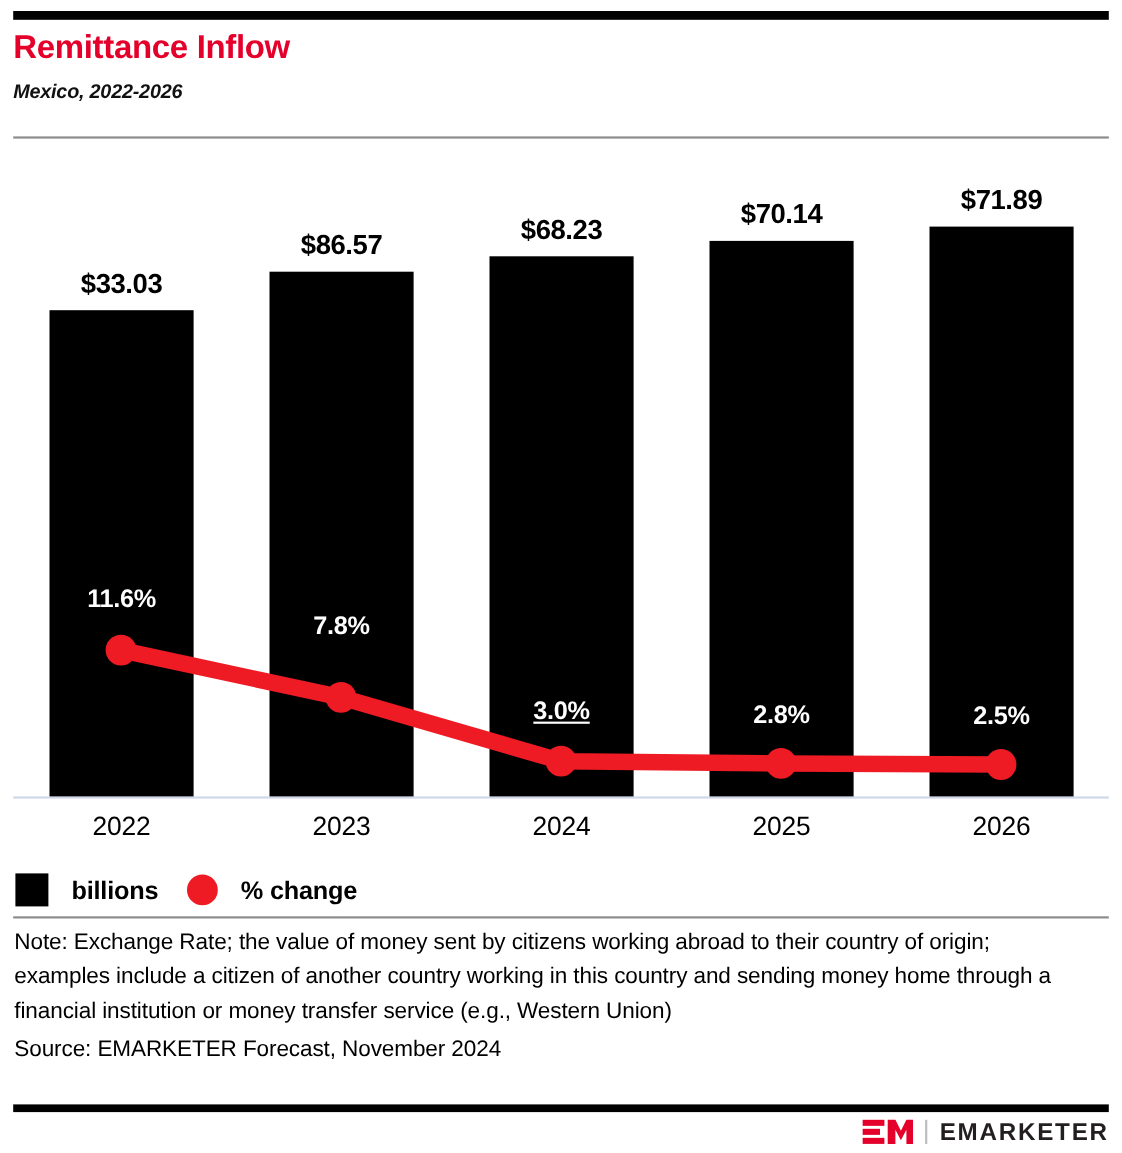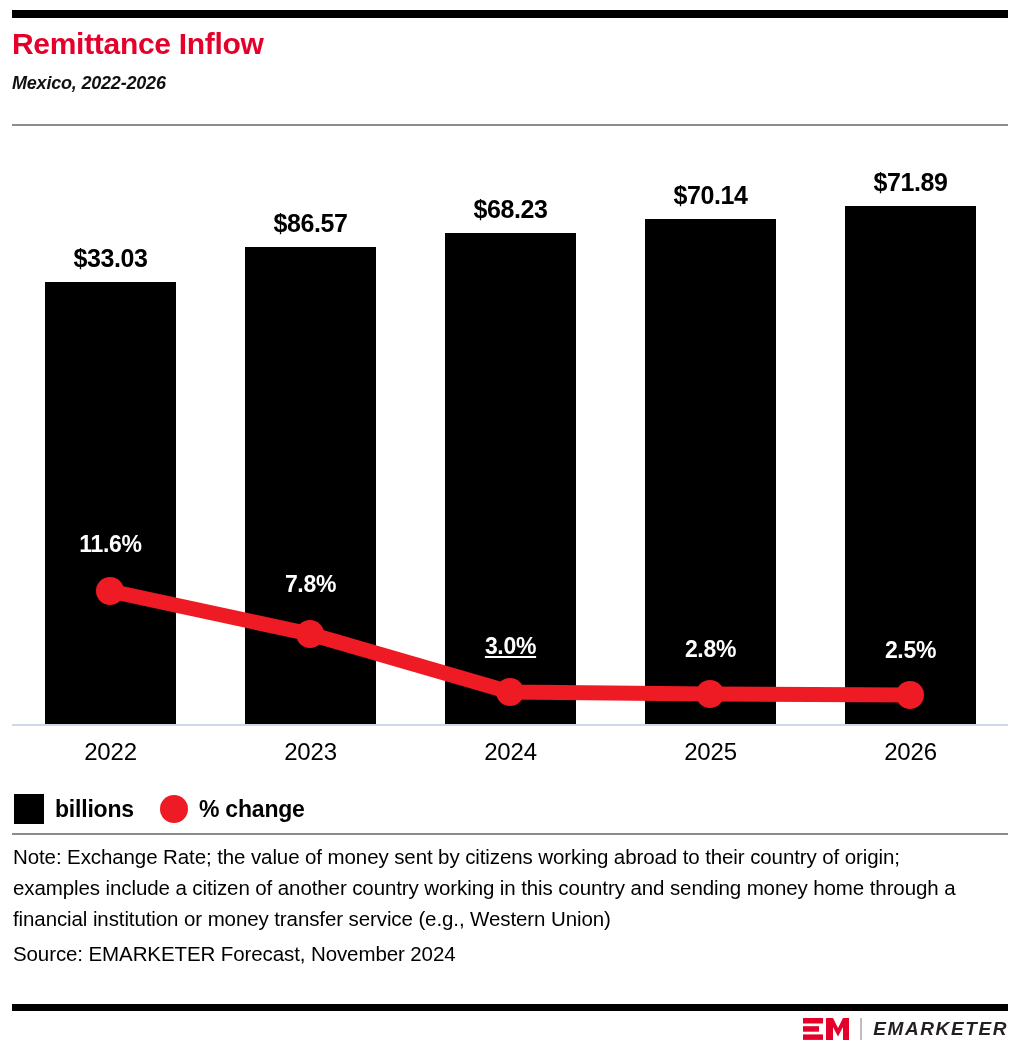--- a/index.html
+++ b/index.html
@@ -148,21 +148,21 @@
     left: 14px;
     top: 793px;
     height: 32px;
     display: flex;
     align-items: center;
     gap: 26px;
   }
   .legend-item {
     display: flex;
     align-items: center;
-    gap: 11px;
+    gap: 21px;
   }
   .swatch-square {
     width: 30px;
     height: 30px;
     background: #000000;
     display: block;
   }
   .swatch-circle {
     width: 28px;
     height: 28px;
@@ -221,25 +221,24 @@
   }
   .brand-mark {
     display: block;
   }
   .brand-divider {
     width: 2px;
     height: 22px;
     background: #bdbdbd;
   }
   .brand-word {
-    font-size: 19px;
+    font-size: 22px;
     font-weight: bold;
     letter-spacing: 1.6px;
     color: #231f20;
-    font-style: italic;
   }
 </style>
 </head>
 <body>
 
 <div class="page">
 
   <div class="rule-top"></div>
 
   <div class="header">
@@ -267,21 +266,21 @@
     <svg class="line-svg" viewBox="0 0 1020 590" preserveAspectRatio="none">
       <polyline points="110,451 310,494 510,552 710,554 910,555" fill="none" stroke="#EE1B24" stroke-width="15" stroke-linecap="round" stroke-linejoin="round"></polyline>
       <circle cx="110" cy="451" r="14" fill="#EE1B24"></circle>
       <circle cx="310" cy="494" r="14" fill="#EE1B24"></circle>
       <circle cx="510" cy="552" r="14" fill="#EE1B24"></circle>
       <circle cx="710" cy="554" r="14" fill="#EE1B24"></circle>
       <circle cx="910" cy="555" r="14" fill="#EE1B24"></circle>
     </svg>
 
     <div class="pct-label" style="left:45px;  width:131px; top:391px;">11.6%</div>
-    <div class="pct-label" style="left:245px; width:131px; top:431px;">7.8%</div>
+    <div class="pct-label" style="left:245px; width:131px; top:415px;">7.8%</div>
     <div class="pct-label" style="left:445px; width:131px; top:493px;text-decoration:underline;">3.0%</div>
     <div class="pct-label" style="left:645px; width:131px; top:496px;">2.8%</div>
     <div class="pct-label" style="left:845px; width:131px; top:497px;">2.5%</div>
 
   </div>
 
   <div class="xlabels">
     <div class="xlabel" style="left:45px;  width:131px;">2022</div>
     <div class="xlabel" style="left:245px; width:131px;">2023</div>
     <div class="xlabel" style="left:445px; width:131px;">2024</div>

